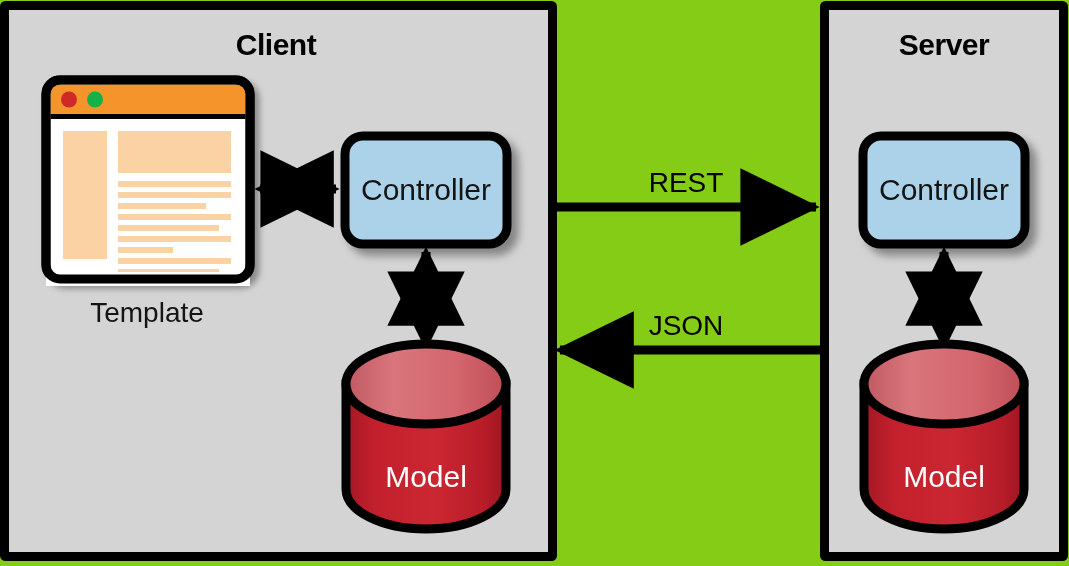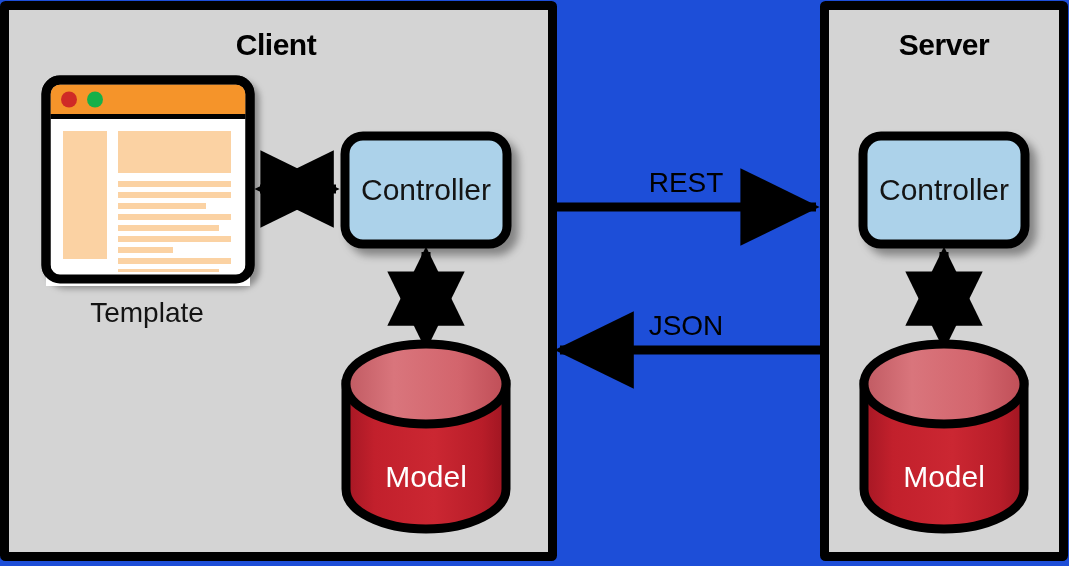--- a/index.html
+++ b/index.html
@@ -10,21 +10,21 @@
   body {
     width: 1069px;
     height: 566px;
     font-family: "Liberation Sans", sans-serif;
     overflow: hidden;
   }
   #stage {
     position: relative;
     width: 1069px;
     height: 566px;
-    background: #1d4ed8;
+    background: #84cc16;
   }
   #diagram-svg {
     position: absolute;
     left: 0;
     top: 0;
     width: 1069px;
     height: 566px;
     display: block;
   }
   .zone-title {

